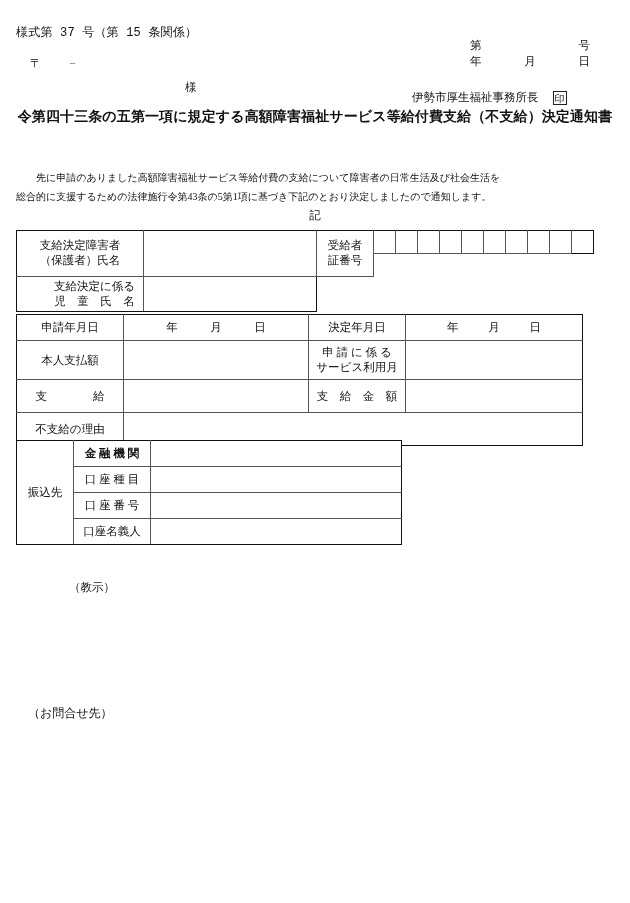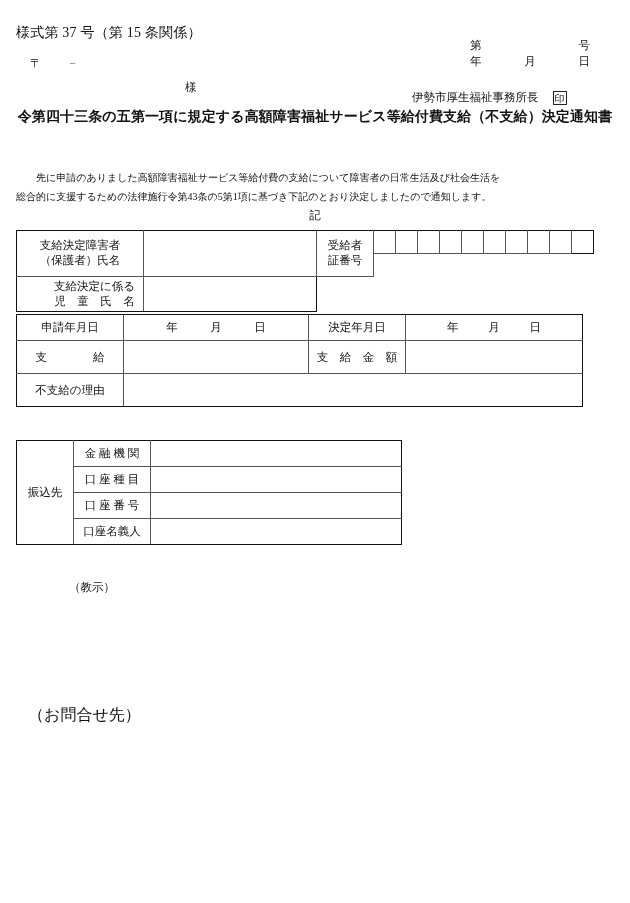--- a/index.html
+++ b/index.html
@@ -20,22 +20,23 @@
     position: absolute;
     inset: 0;
     width: 630px;
     height: 903px;
   }
   .abs { position: absolute; }
 
   
   #form-number {
     left: 16px; top: 24px;
-    font-size: 14px;
+    font-size: 12px;
     letter-spacing: 0.2px;
+    font-family: Liberation Mono, monospace;
   }
   #postal-line {
     left: 30px; top: 56px;
     font-size: 11.5px;
   }
   #postal-line .dash {
     display: inline-block;
     width: 56px;
     text-align: center;
     color: #555;
@@ -131,21 +132,21 @@
 
   
   #table-decision { left: 16px; top: 314px; }
 
   
   #table-bank { left: 16px; top: 440px; }
   #table-bank td { height: 21px; }
 
   
   #notice-teiji { left: 28px; top: 580px; font-size: 11.5px; margin-left: 41px; }
-  #notice-contact { left: 28px; top: 705px; font-size: 16px; }
+  #notice-contact { left: 28px; top: 705px; font-size: 12px; }
   .date-row {
     display: flex;
     justify-content: space-around;
     padding: 0 26px;
   }
 </style>
 </head>
 <body>
 
 <div class="page">
@@ -233,37 +234,46 @@
         <td class="lbl outer-top" style="width:88px;">決定年月日</td>
         <td class="outer-top outer-right" style="width:176px;">
           <div class="date-row">
             <span>年</span>
             <span>月</span>
             <span>日</span>
           </div>
         </td>
       </tr>
       <tr>
+        <td class="lbl outer-left" style="height:34px;">本人支払額</td>
+        <td></td>
+        <td class="lbl">
+          <div>申 請 に 係 る</div>
+          <div>サービス利用月</div>
+        </td>
+        <td class="outer-right"></td>
+      </tr>
+      <tr>
         <td class="lbl outer-left" style="height:28px;">支　　　　給</td>
         <td></td>
         <td class="lbl">支　給　金　額</td>
         <td class="outer-right"></td>
       </tr>
       <tr>
         <td class="lbl outer-left outer-bot" style="height:28px;">不支給の理由</td>
         <td class="outer-bot outer-right" colspan="3"></td>
       </tr>
     </tbody>
   </table>
 
   <table class="abs" id="table-bank">
     <tbody>
       <tr>
         <td class="lbl outer-top outer-left outer-bot" rowspan="4" style="width:48px;">振込先</td>
-        <td class="lbl outer-top" style="width:68px;">金 融 機 関</td>
+        <td class="lbl outer-top" style="width:68px;font-weight:bold;">金 融 機 関</td>
         <td class="outer-top outer-right" style="width:250px;"></td>
       </tr>
       <tr>
         <td class="lbl">口 座 種 目</td>
         <td class="outer-right"></td>
       </tr>
       <tr>
         <td class="lbl">口 座 番 号</td>
         <td class="outer-right"></td>
       </tr>

